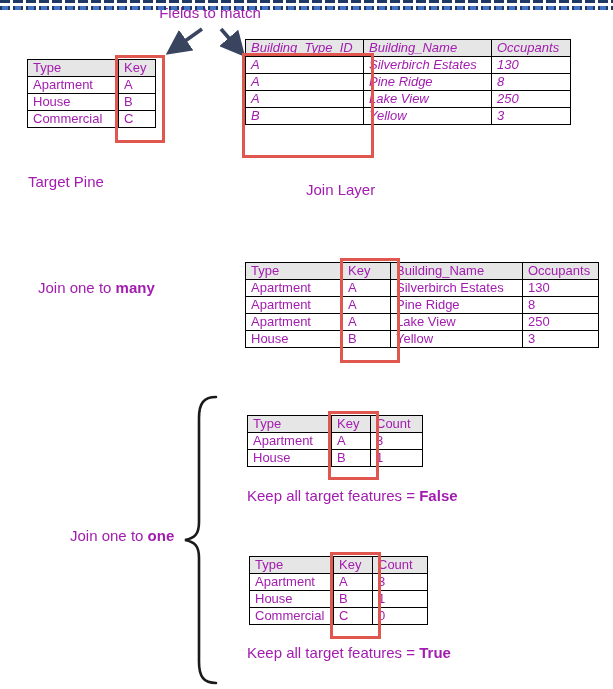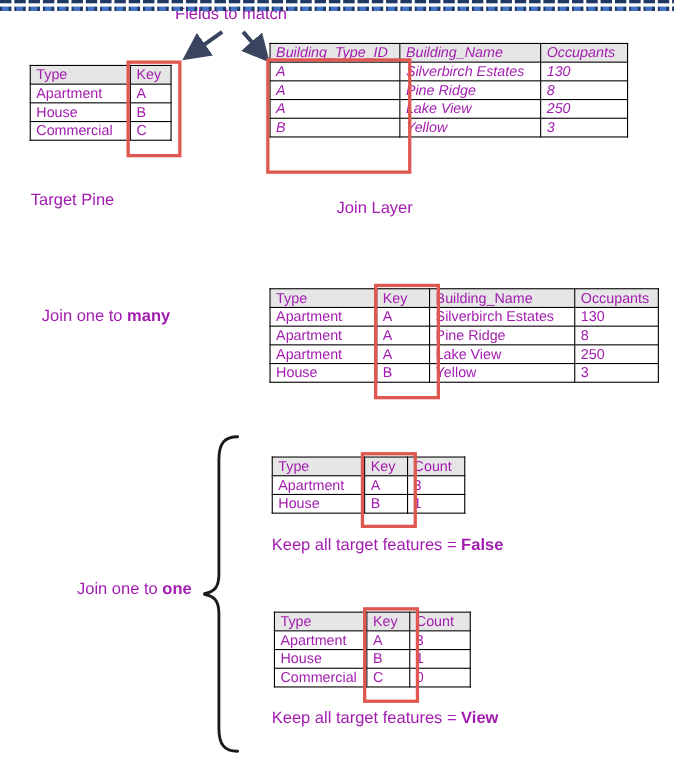--- a/index.html
+++ b/index.html
@@ -212,15 +212,15 @@
           <td>1</td>
         </tr>
         <tr>
           <td>Commercial</td>
           <td>C</td>
           <td>0</td>
         </tr>
       </tbody>
     </table>
   <div class="keybox abs" style="left:330px;top:552px;width:45px;height:81px;"></div>
-  <div class="abs lbl" style="left:247px;top:644px;"><span>Keep all target features = </span><b>View</b></div>
+  <div class="abs lbl" style="left:247px;top:644px;"><span>Keep all target features = </span><b>True</b></div>
 
 </div>
 
 </body></html>

